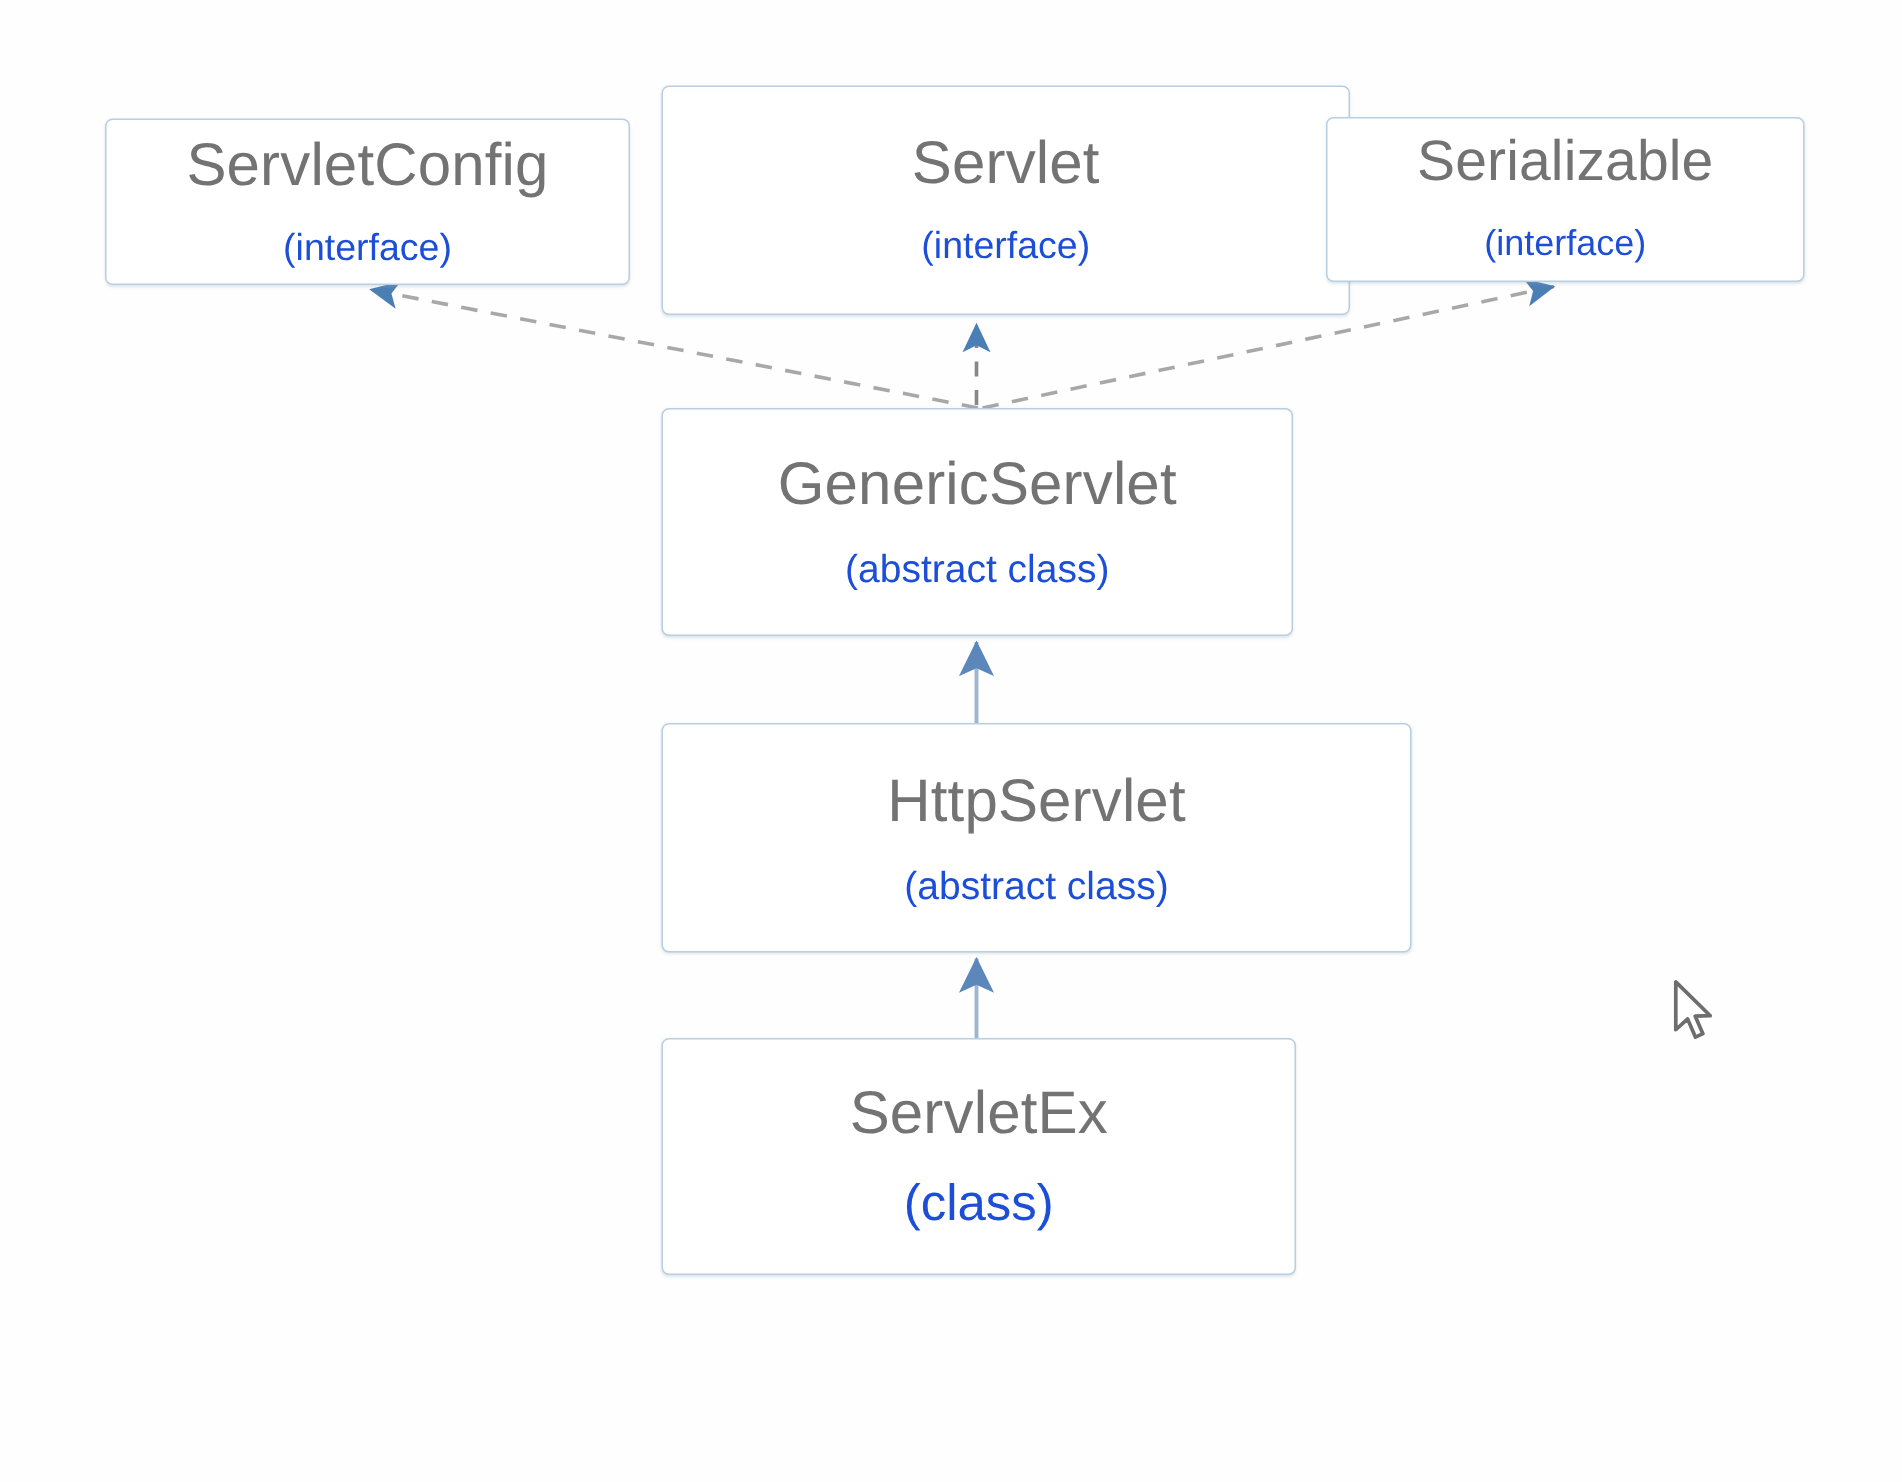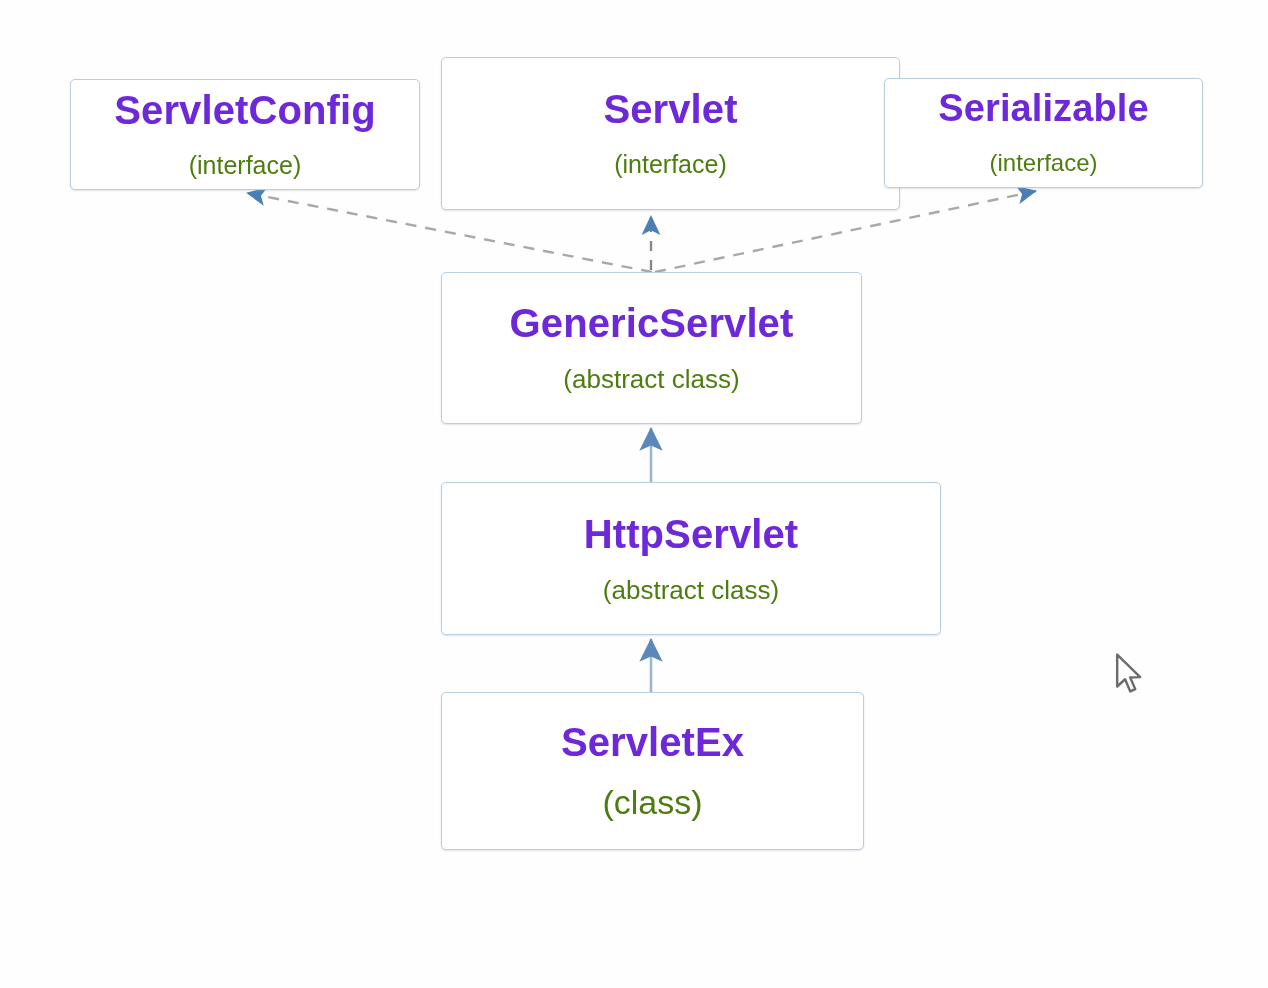--- a/index.html
+++ b/index.html
@@ -34,28 +34,28 @@
     border: 1.5px solid #b9cee0;
     border-radius: 5px;
     box-shadow: 0 1px 2px rgba(150,170,190,0.30);
     display: flex;
     flex-direction: column;
     align-items: center;
     justify-content: center;
     z-index: 2;
   }
   .node-title {
-    color: #6d28d9;
-    font-weight: 700;
+    color: #737373;
+    font-weight: 400;
     letter-spacing: 0.1px;
     line-height: 1.05;
     white-space: nowrap;
   }
   .node-stereotype {
-    color: #4d7c0f;
+    color: #1d4ed8;
     line-height: 1.1;
     margin-top: 21px;
     white-space: nowrap;
   }
 
   
   #node-servletconfig {
     left: 70px;  top: 79px;  width: 350px; height: 111px;
   }
   #node-servletconfig .node-title      { font-size: 40px; }

